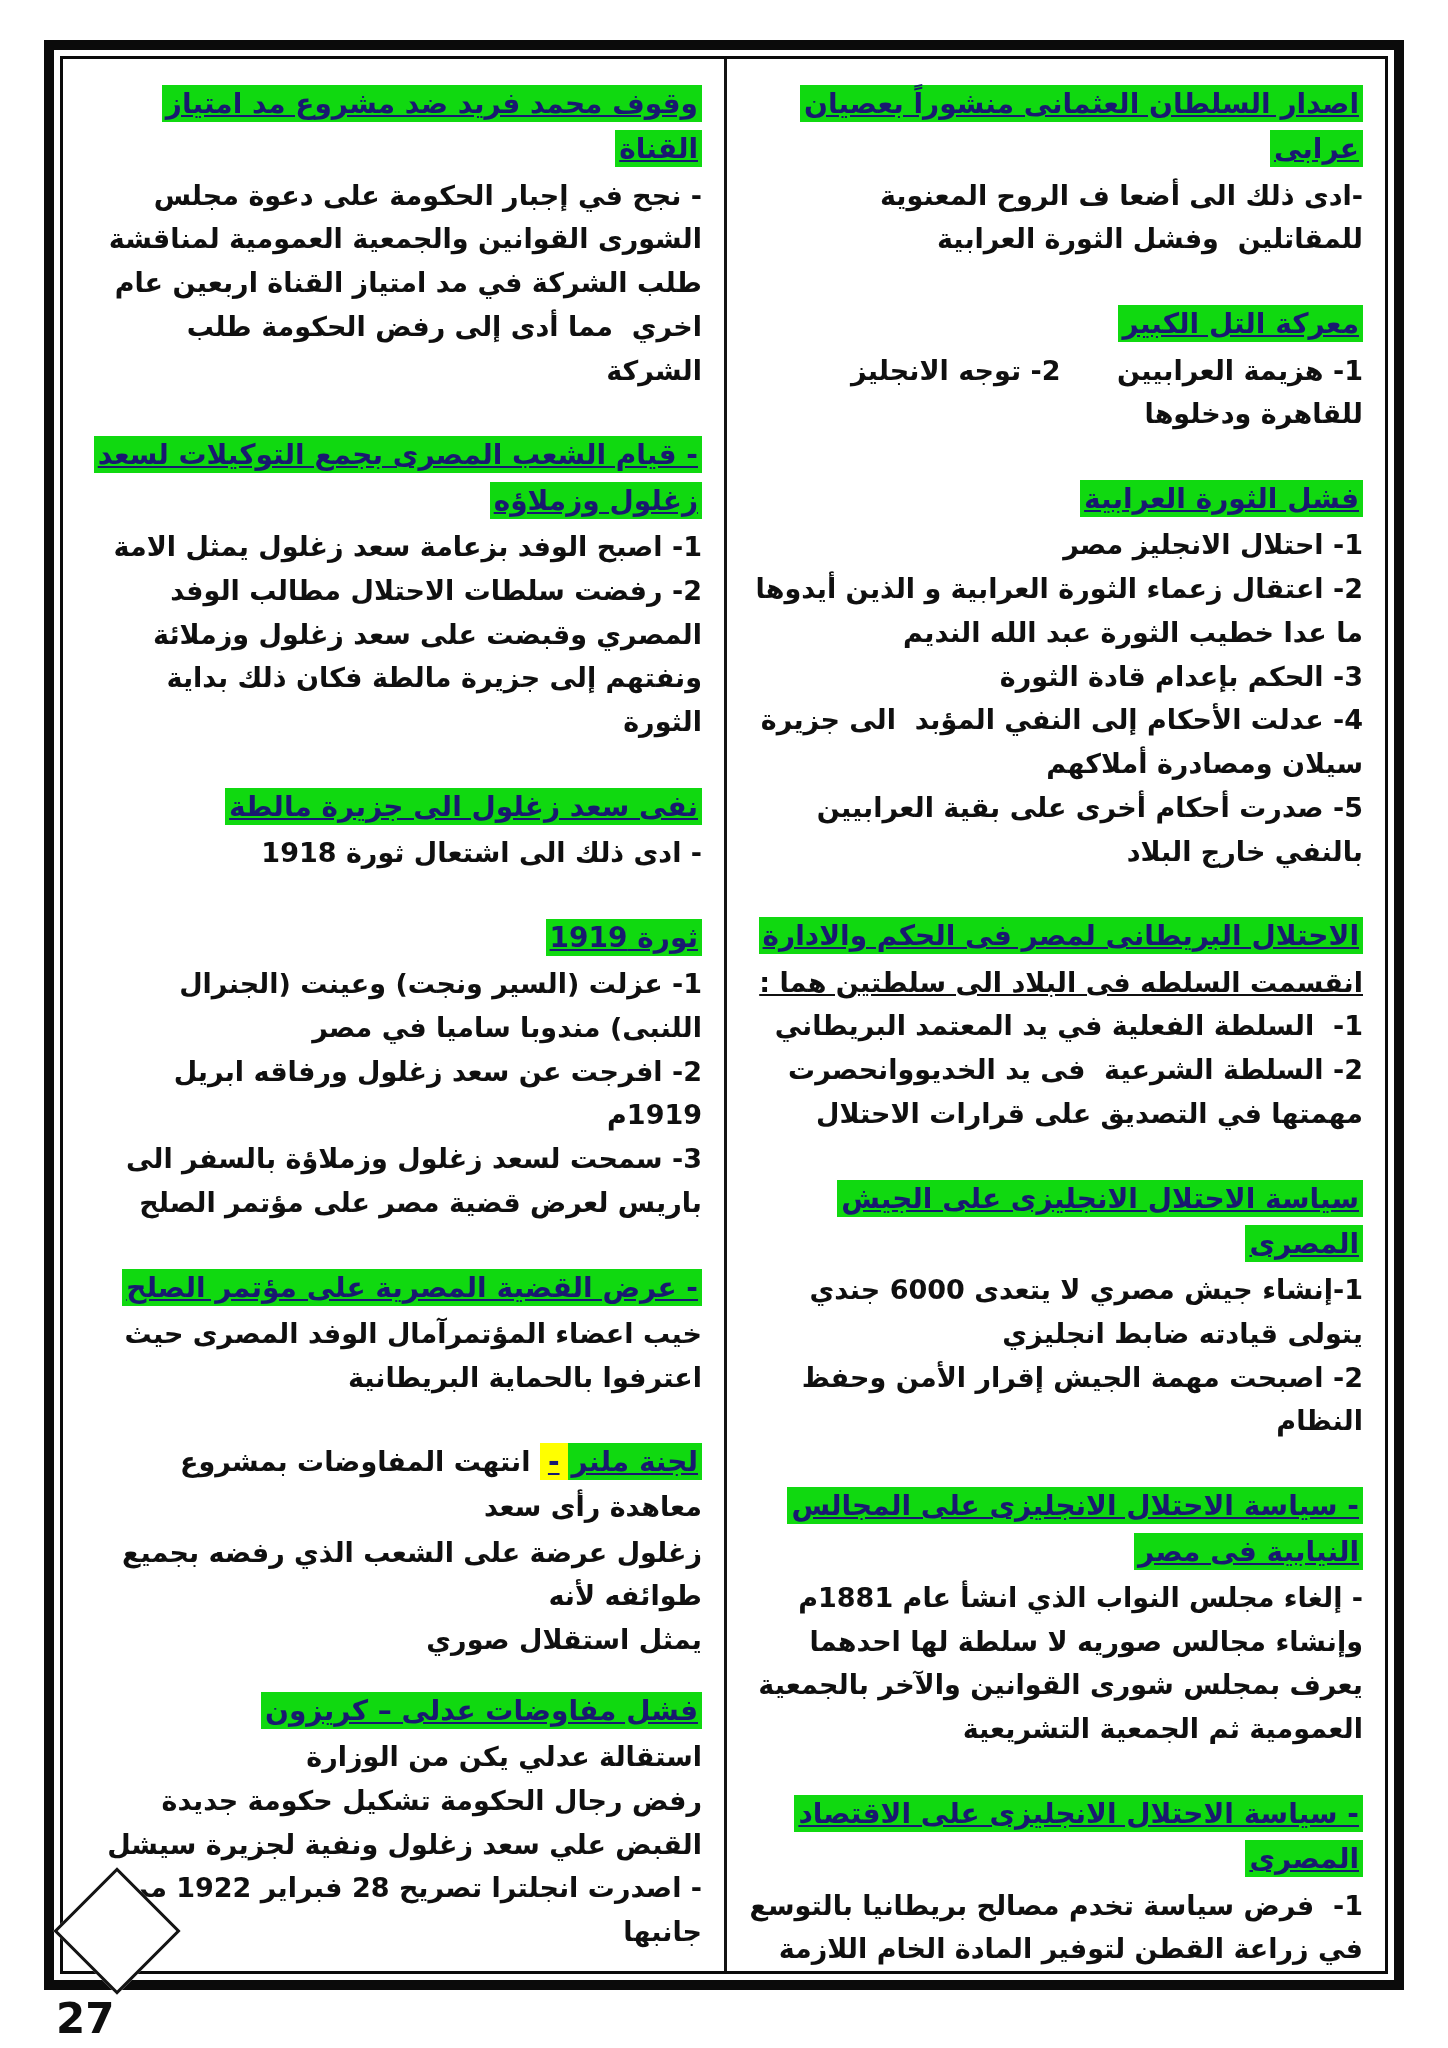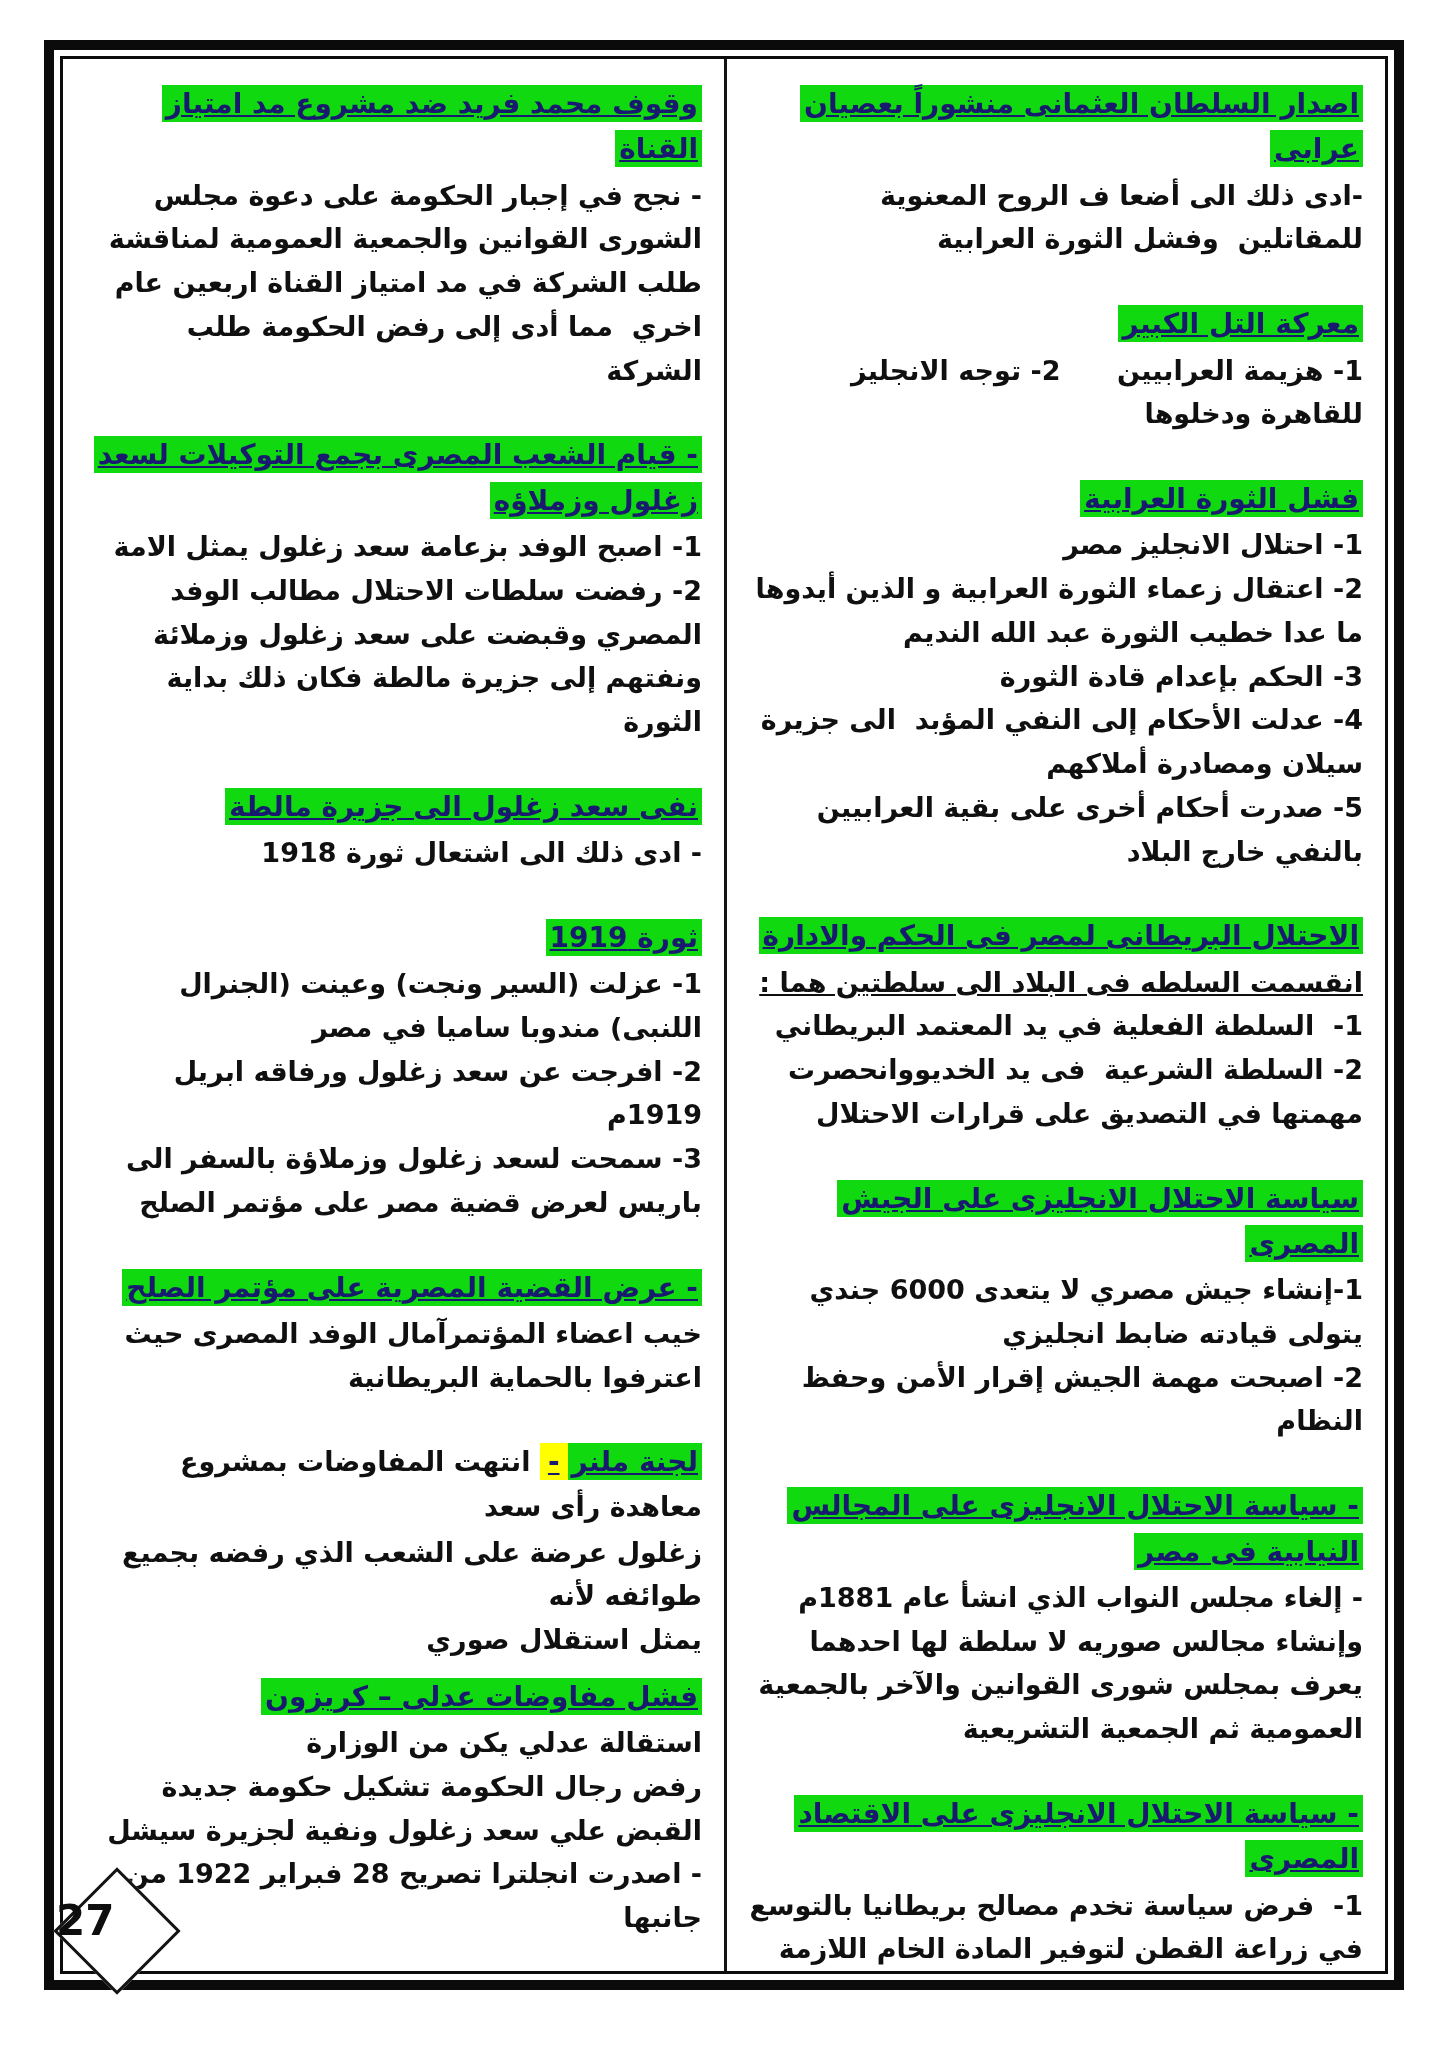--- a/index.html
+++ b/index.html
@@ -15,21 +15,21 @@
   .inner{
     width:100%;height:100%;border:3px solid #0b0b0b;box-sizing:border-box;
     display:flex;direction:rtl;background:#fff;
   }
   .col{
     width:50%;box-sizing:border-box;padding:22px 22px 36px 20px;overflow:hidden;
     direction:rtl;
   }
   .col.first{border-left:3px solid #141414;}
   .sec{margin:0 0 40px 0;}
-  .sec.tight{margin-bottom:12px;}
+  .sec.tight{margin-bottom:26px;}
   .hline{text-align:right;line-height:1.62;margin-bottom:2px;}
   .hl{
     background:var(--green,#10d910);color:var(--navy,#191970);
     font-size:28px;font-weight:bold;text-decoration:underline;
     padding:2px 4px;box-decoration-break:clone;-webkit-box-decoration-break:clone;
   }
   .dash{
     background:var(--yellow,#ffff00);color:var(--navy,#191970);
     font-size:28px;font-weight:bold;padding:2px 8px;text-decoration:underline;
   }
@@ -38,21 +38,21 @@
     font-size:27px;font-weight:bold;color:var(--ink,#111);
     line-height:1.62;text-align:right;white-space:pre-wrap;
   }
   .line.u{text-decoration:underline;}
   .diamond{
     position:absolute;left:72px;top:1886px;width:84px;height:84px;
     border:3px solid #141414;background:#ffffff;transform:rotate(45deg);
     z-index:5;
   }
   .pagenum{
-    position:absolute;left:56px;top:1898px;font-size:42px;font-weight:bold;
+    position:absolute;left:56px;top:1996px;font-size:42px;font-weight:bold;
     color:#0e0e0e;z-index:6;line-height:1.1;
   }
 </style>
 </head>
 <body>
 
 <div class="frame">
   <div class="inner">
     <div class="col first">
         <section class="sec">

